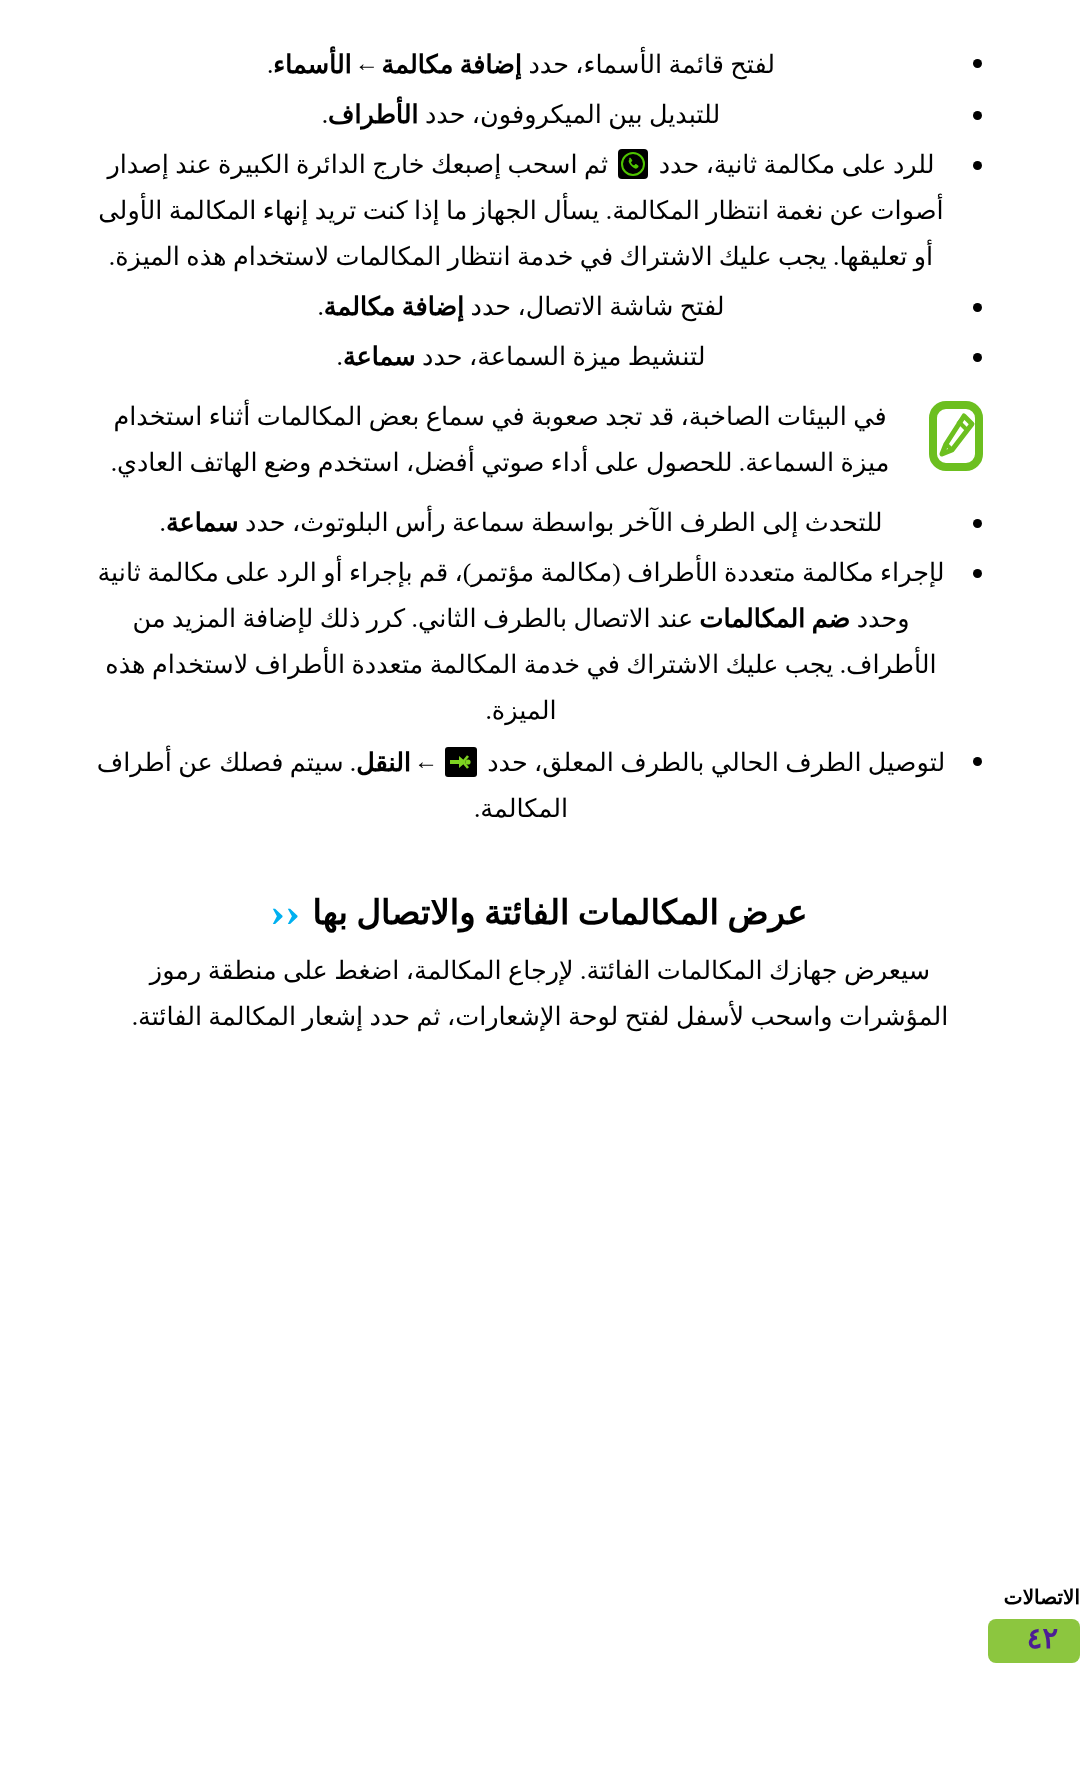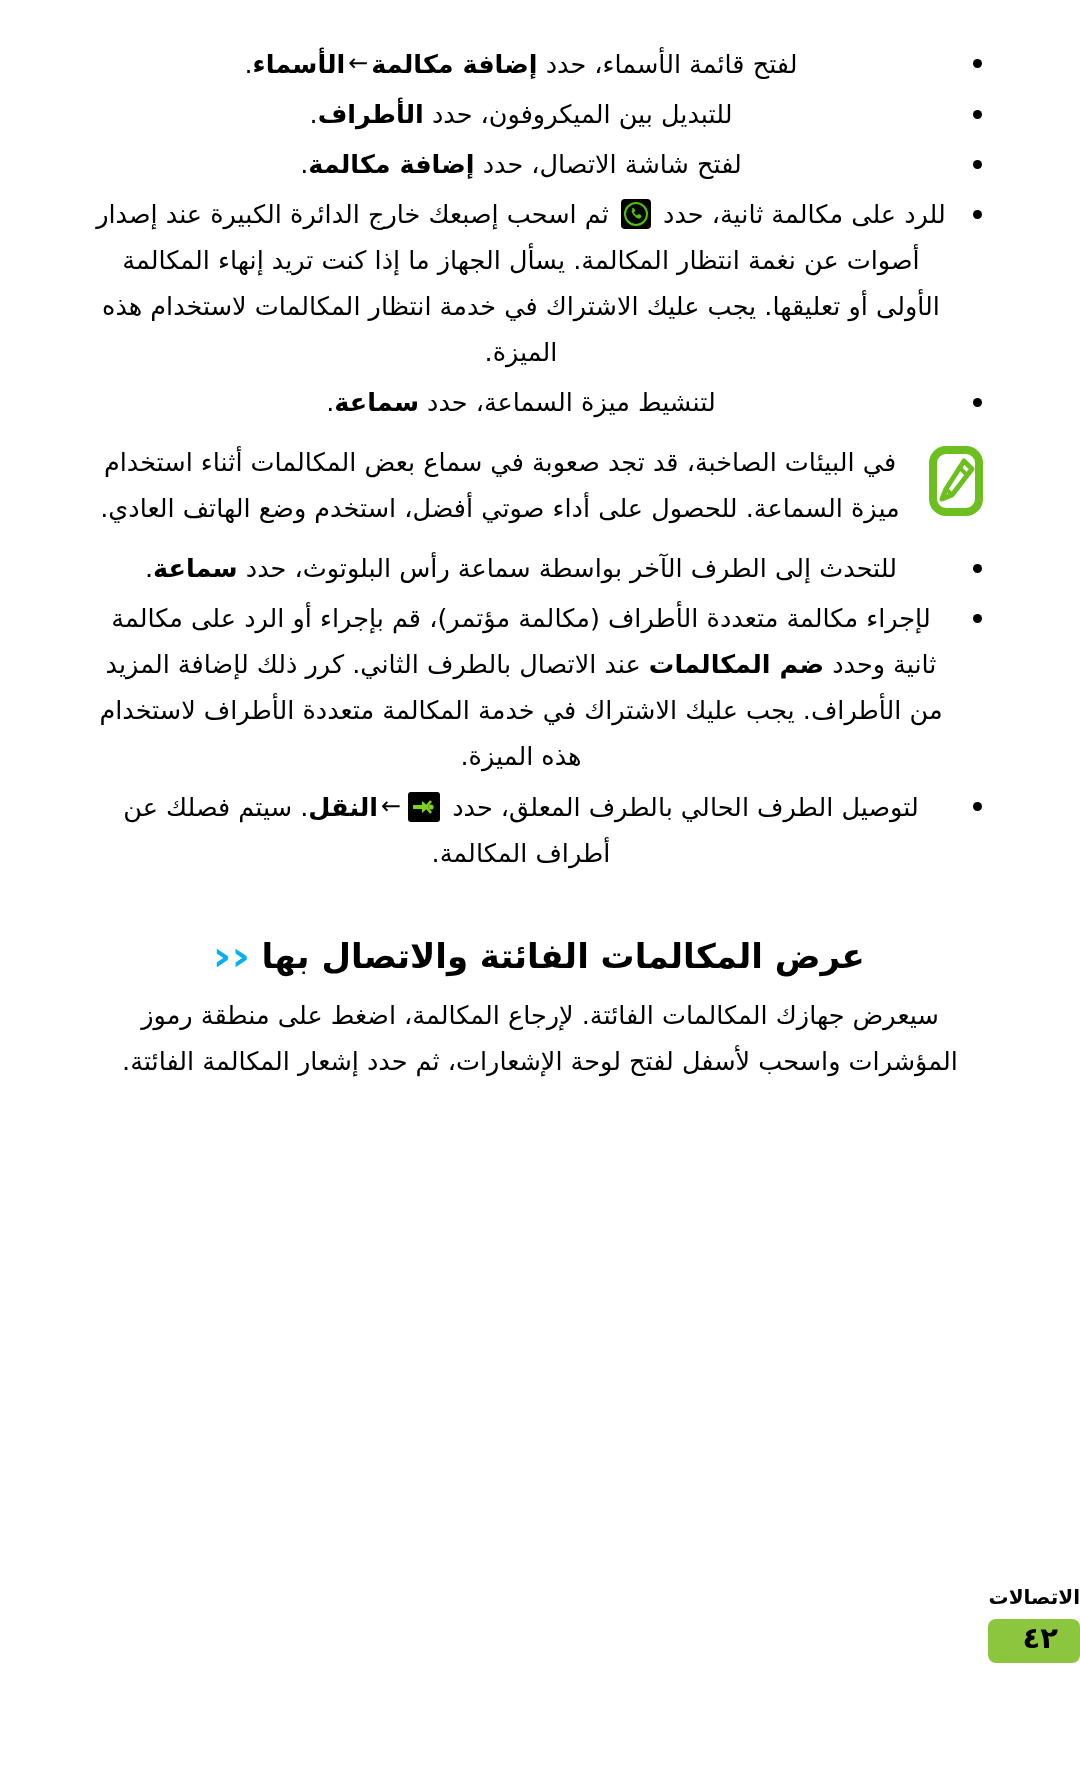--- a/index.html
+++ b/index.html
@@ -16,20 +16,21 @@
     color: #000000;
     direction: rtl;
   }
 
   .page {
     position: relative;
     width: 1080px;
     height: 1771px;
     box-sizing: border-box;
     padding: 40px 90px 0 90px;
+    font-family: Liberation Serif, serif;
   }
 
   
   .bullet-list {
     list-style: none;
     margin: 0;
     padding: 0;
   }
   .bullet-item {
     position: relative;
@@ -147,21 +148,21 @@
   }
   .footer-label {
     font-size: 20px;
     font-weight: bold;
     letter-spacing: 0.5px;
     margin-bottom: 10px;
   }
   .page-number {
     display: inline-block;
     background: #8cc63f;
-    color: #000000;
+    color: #4c1d95;
     font-size: 29px;
     font-weight: bold;
     border-radius: 8px;
     padding: 4px 22px 8px 22px;
     line-height: 1.1;
     min-width: 48px;
   }
 </style>
 </head>
 <body>
@@ -177,29 +178,29 @@
     </li>
 
     <li class="bullet-item">
       <span>
         <span>للتبديل بين الميكروفون، حدد </span><span class="b">الأطراف</span><span>.</span>
       </span>
     </li>
 
     <li class="bullet-item">
       <span>
-        <span>لفتح شاشة الاتصال، حدد </span><span class="b">إضافة مكالمة</span><span>.</span>
-      </span>
-    </li>
-
-    <li class="bullet-item">
-      <span>
         <span>للرد على مكالمة ثانية، حدد </span><span class="icon-inline icon-call"><span class="ring"></span><svg width="16" height="16" viewBox="0 0 16 16" aria-hidden="true">
               <path d="M4.2 2.2c.5-.5 1.2-.4 1.6.1l1.3 1.7c.3.4.3.9-.1 1.3l-.8.8c-.2.2-.2.4-.1.6.5 1.1 1.5 2.1 2.6 2.6.2.1.4.1.6-.1l.8-.8c.4-.4.9-.4 1.3-.1l1.7 1.3c.5.4.6 1.1.1 1.6l-.9.9c-.6.6-1.5.8-2.3.5C7.7 11.8 5 9.1 3.8 6.1c-.3-.8-.1-1.7.5-2.3l-.1-1.6z" fill="#4fc400"></path>
             </svg></span><span> ثم اسحب إصبعك خارج الدائرة الكبيرة عند إصدار أصوات عن نغمة انتظار المكالمة. يسأل الجهاز ما إذا كنت تريد إنهاء المكالمة الأولى أو تعليقها. يجب عليك الاشتراك في خدمة انتظار المكالمات لاستخدام هذه الميزة.</span>
+      </span>
+    </li>
+
+    <li class="bullet-item">
+      <span>
+        <span>لفتح شاشة الاتصال، حدد </span><span class="b">إضافة مكالمة</span><span>.</span>
       </span>
     </li>
 
     <li class="bullet-item">
       <span>
         <span>لتنشيط ميزة السماعة، حدد </span><span class="b">سماعة</span><span>.</span>
       </span>
     </li>
 
   </ul>

